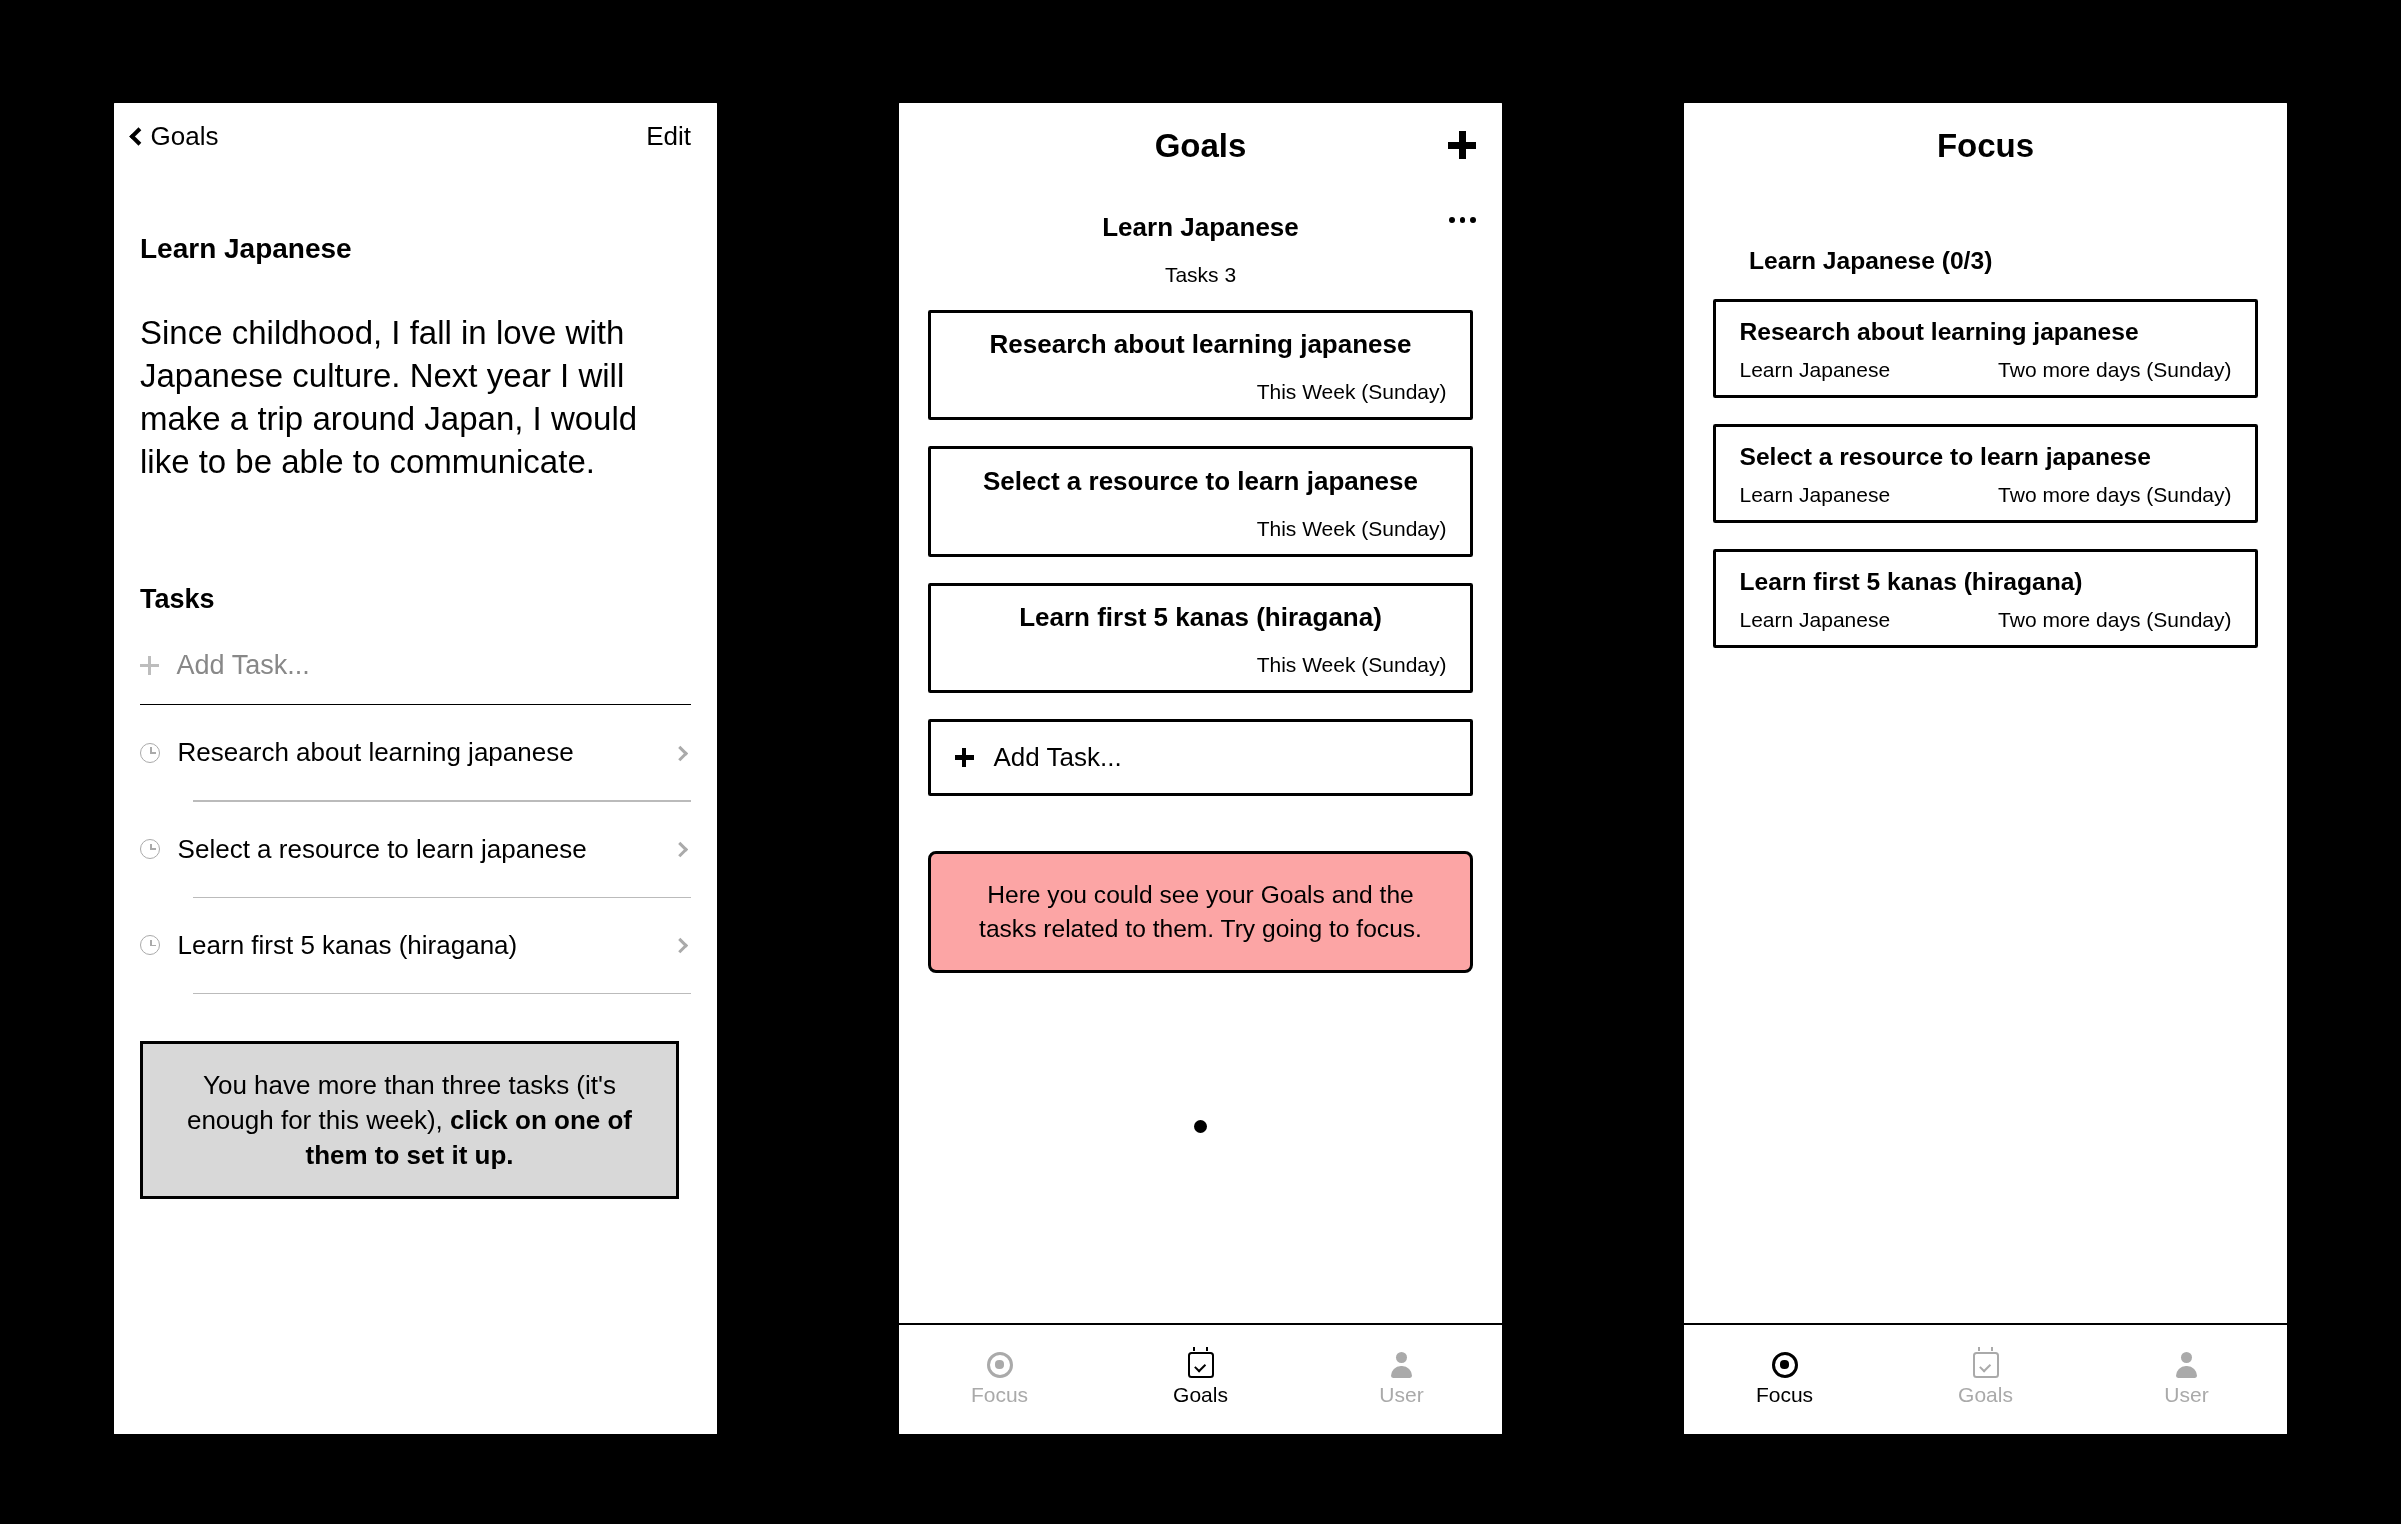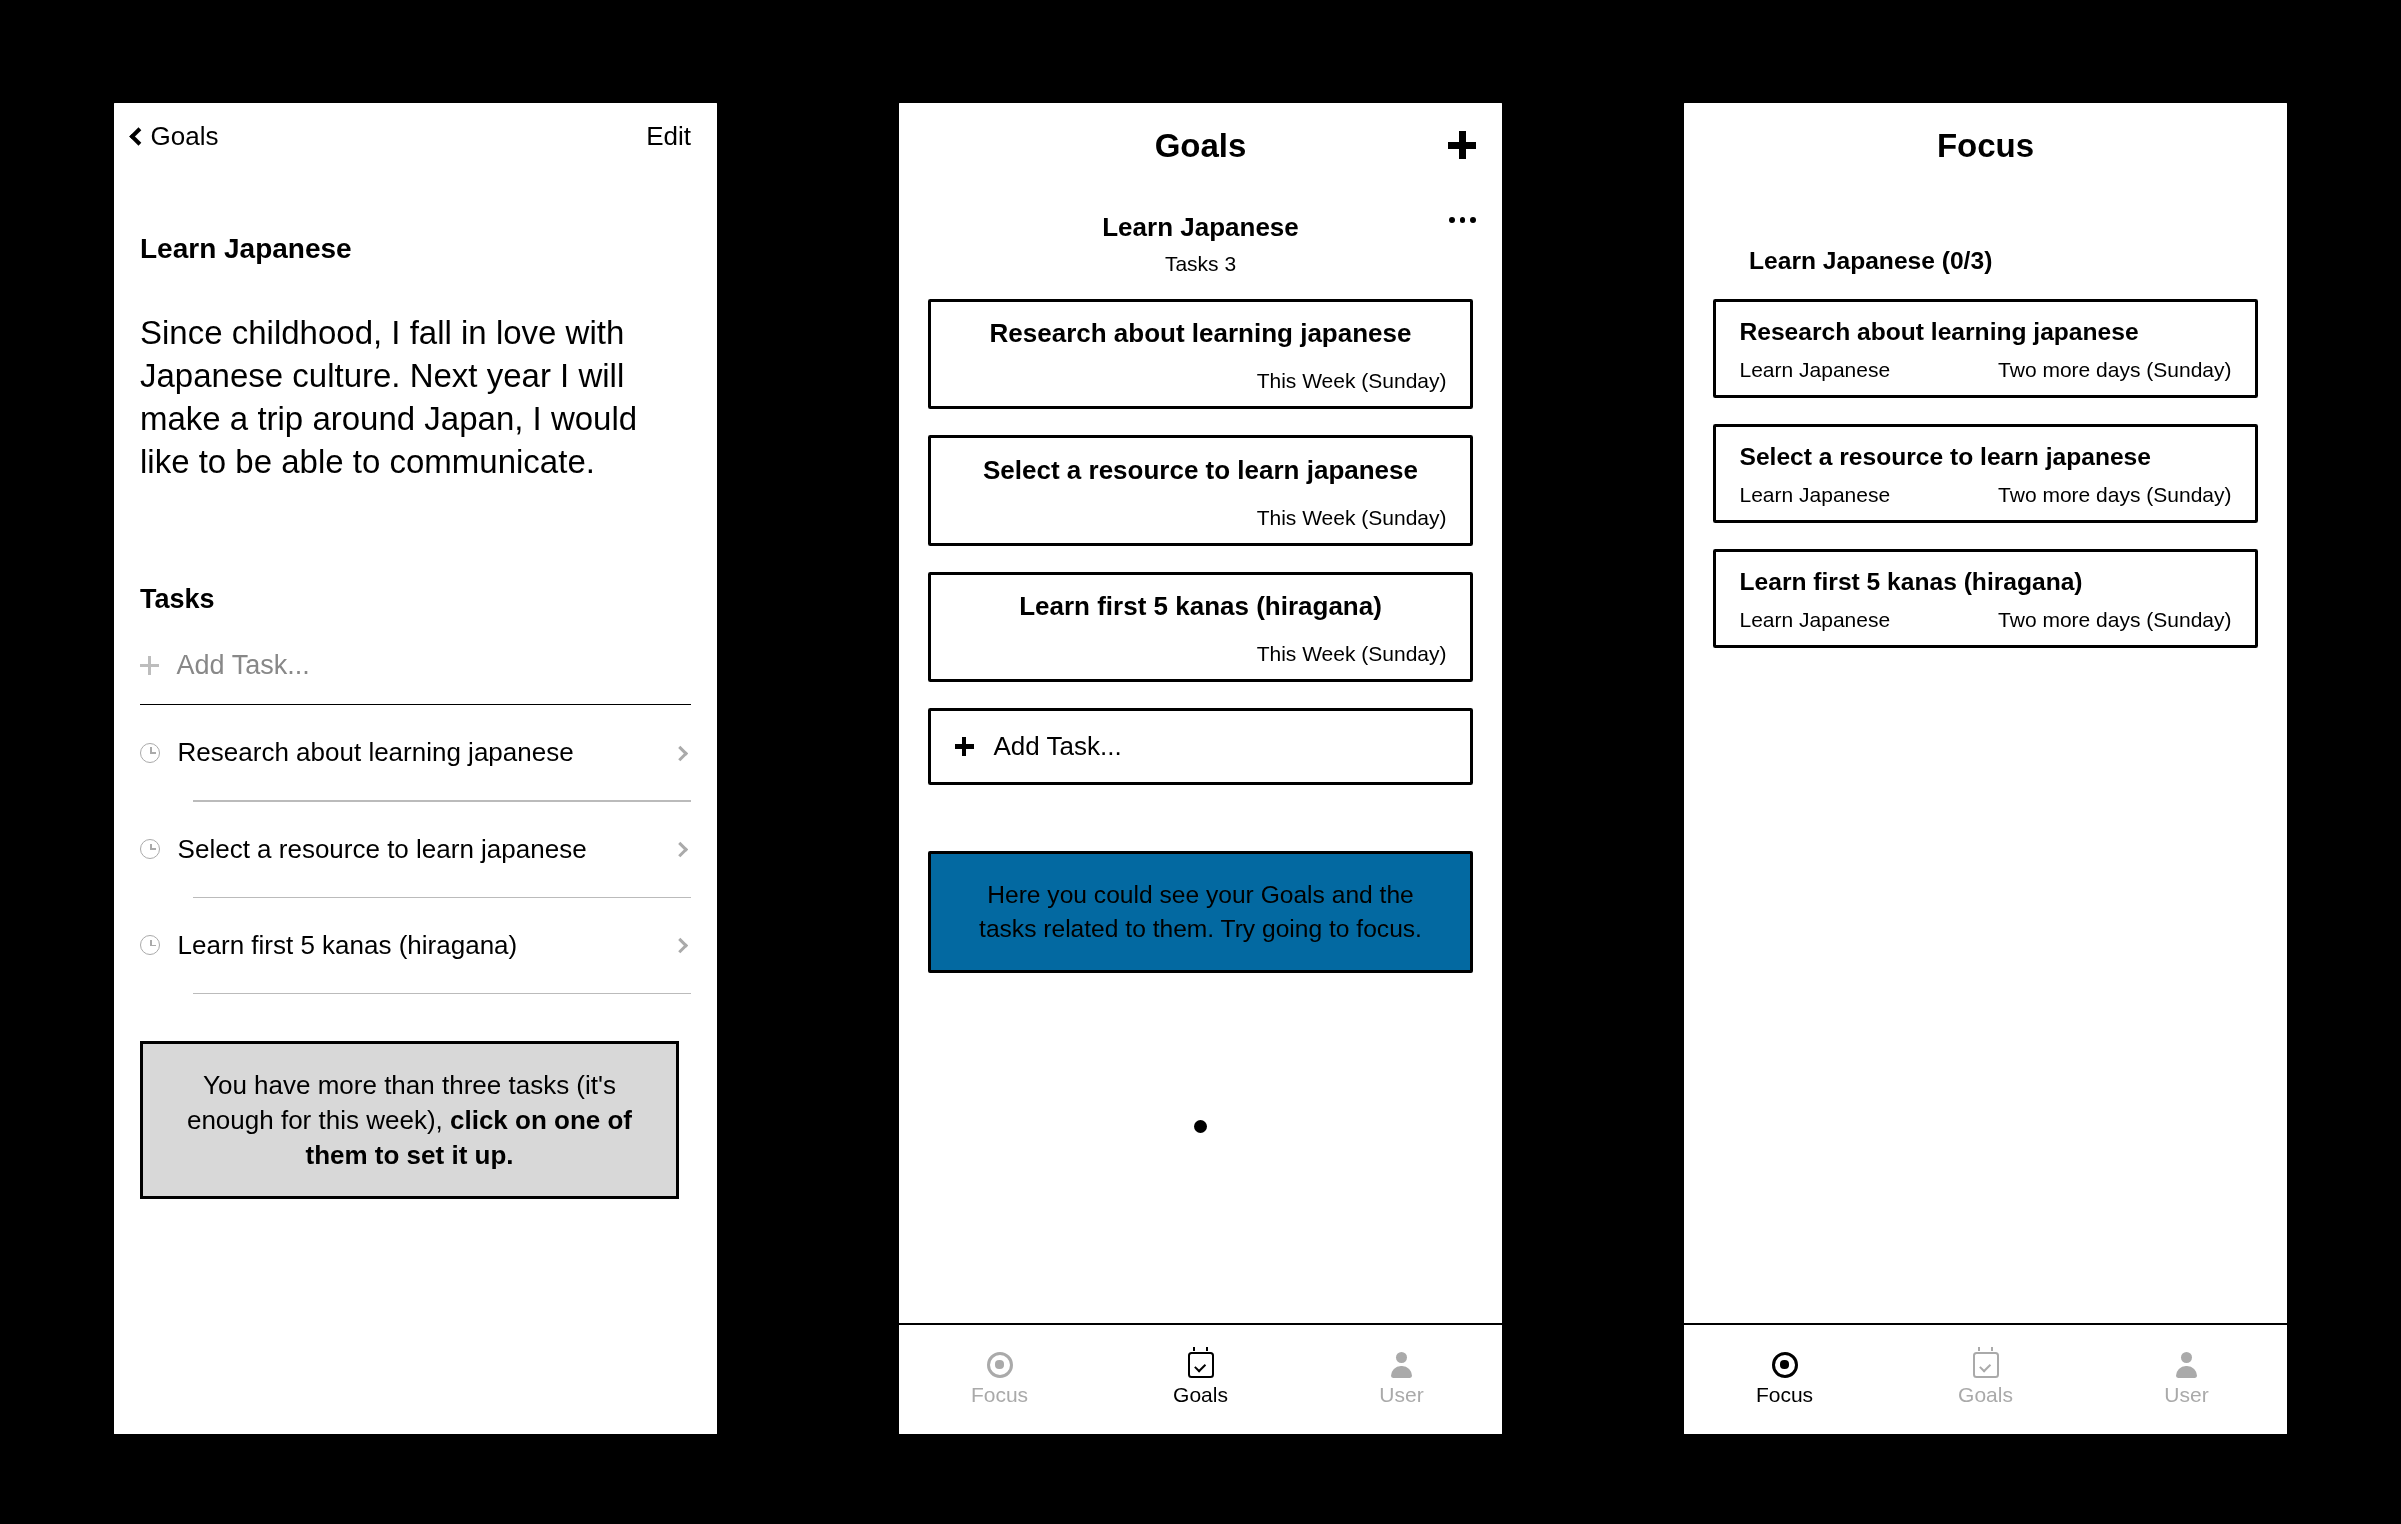--- a/index.html
+++ b/index.html
@@ -118,21 +118,21 @@
     text-align: center;
     font-size: 26px;
     font-weight: bold;
     padding-top: 23.5px;
   }
   .dots {
     position: absolute; right: 26px; top: 29px;
     display: flex; gap: 4.7px; cursor: pointer;
   }
   .dots span { width: 5.9px; height: 5.9px; background: #000; border-radius: 50%; }
-  .s2-count { text-align: center; font-size: 21px; margin-top: 9px; }
+  .s2-count { text-align: center; font-size: 21px; margin-top: 20px; }
   .card-col { padding: 23.5px 29px 0 29px; display: flex; flex-direction: column; gap: 26px; }
   .task-card {
     border: 3.5px solid #000;
     border-radius: 2.3px;
     padding: 16.4px 23.5px 13px 23.5px;
     cursor: pointer;
   }
   .task-card .t1 { font-size: 26px; font-weight: bold; text-align: center; }
   .task-card .t2 { font-size: 21px; text-align: right; margin-top: 20px; }
   .task-card.focus .meta {
@@ -150,27 +150,27 @@
   .plus-sm {
     width: 19px; height: 19px; position: relative;
   }
   .plus-sm::before, .plus-sm::after {
     content: ""; position: absolute; background: #000;
   }
   .plus-sm::before { left: 7px; top: 0; width: 4.7px; height: 19px; }
   .plus-sm::after  { top: 7px; left: 0; height: 4.7px; width: 19px; }
   .tip-card {
     border: 3.5px solid #000;
-    background: #0369a1;
-    border-radius: 2px;
+    background: #fca5a5;
+    border-radius: 8px;
     padding: 23.5px 28px;
     font-size: 24.6px;
     text-align: center;
     line-height: 1.4;
-    margin-top: 40px;
+    margin-top: 29px;
   }
   .pager-dot {
     width: 13px; height: 13px; background: #000; border-radius: 50%;
     margin: 147px auto 0 auto;
   }
   
   .s3-sub {
     font-size: 24.6px; font-weight: bold;
     padding: 59px 29px 0 29px;
     margin-left: 36px;

